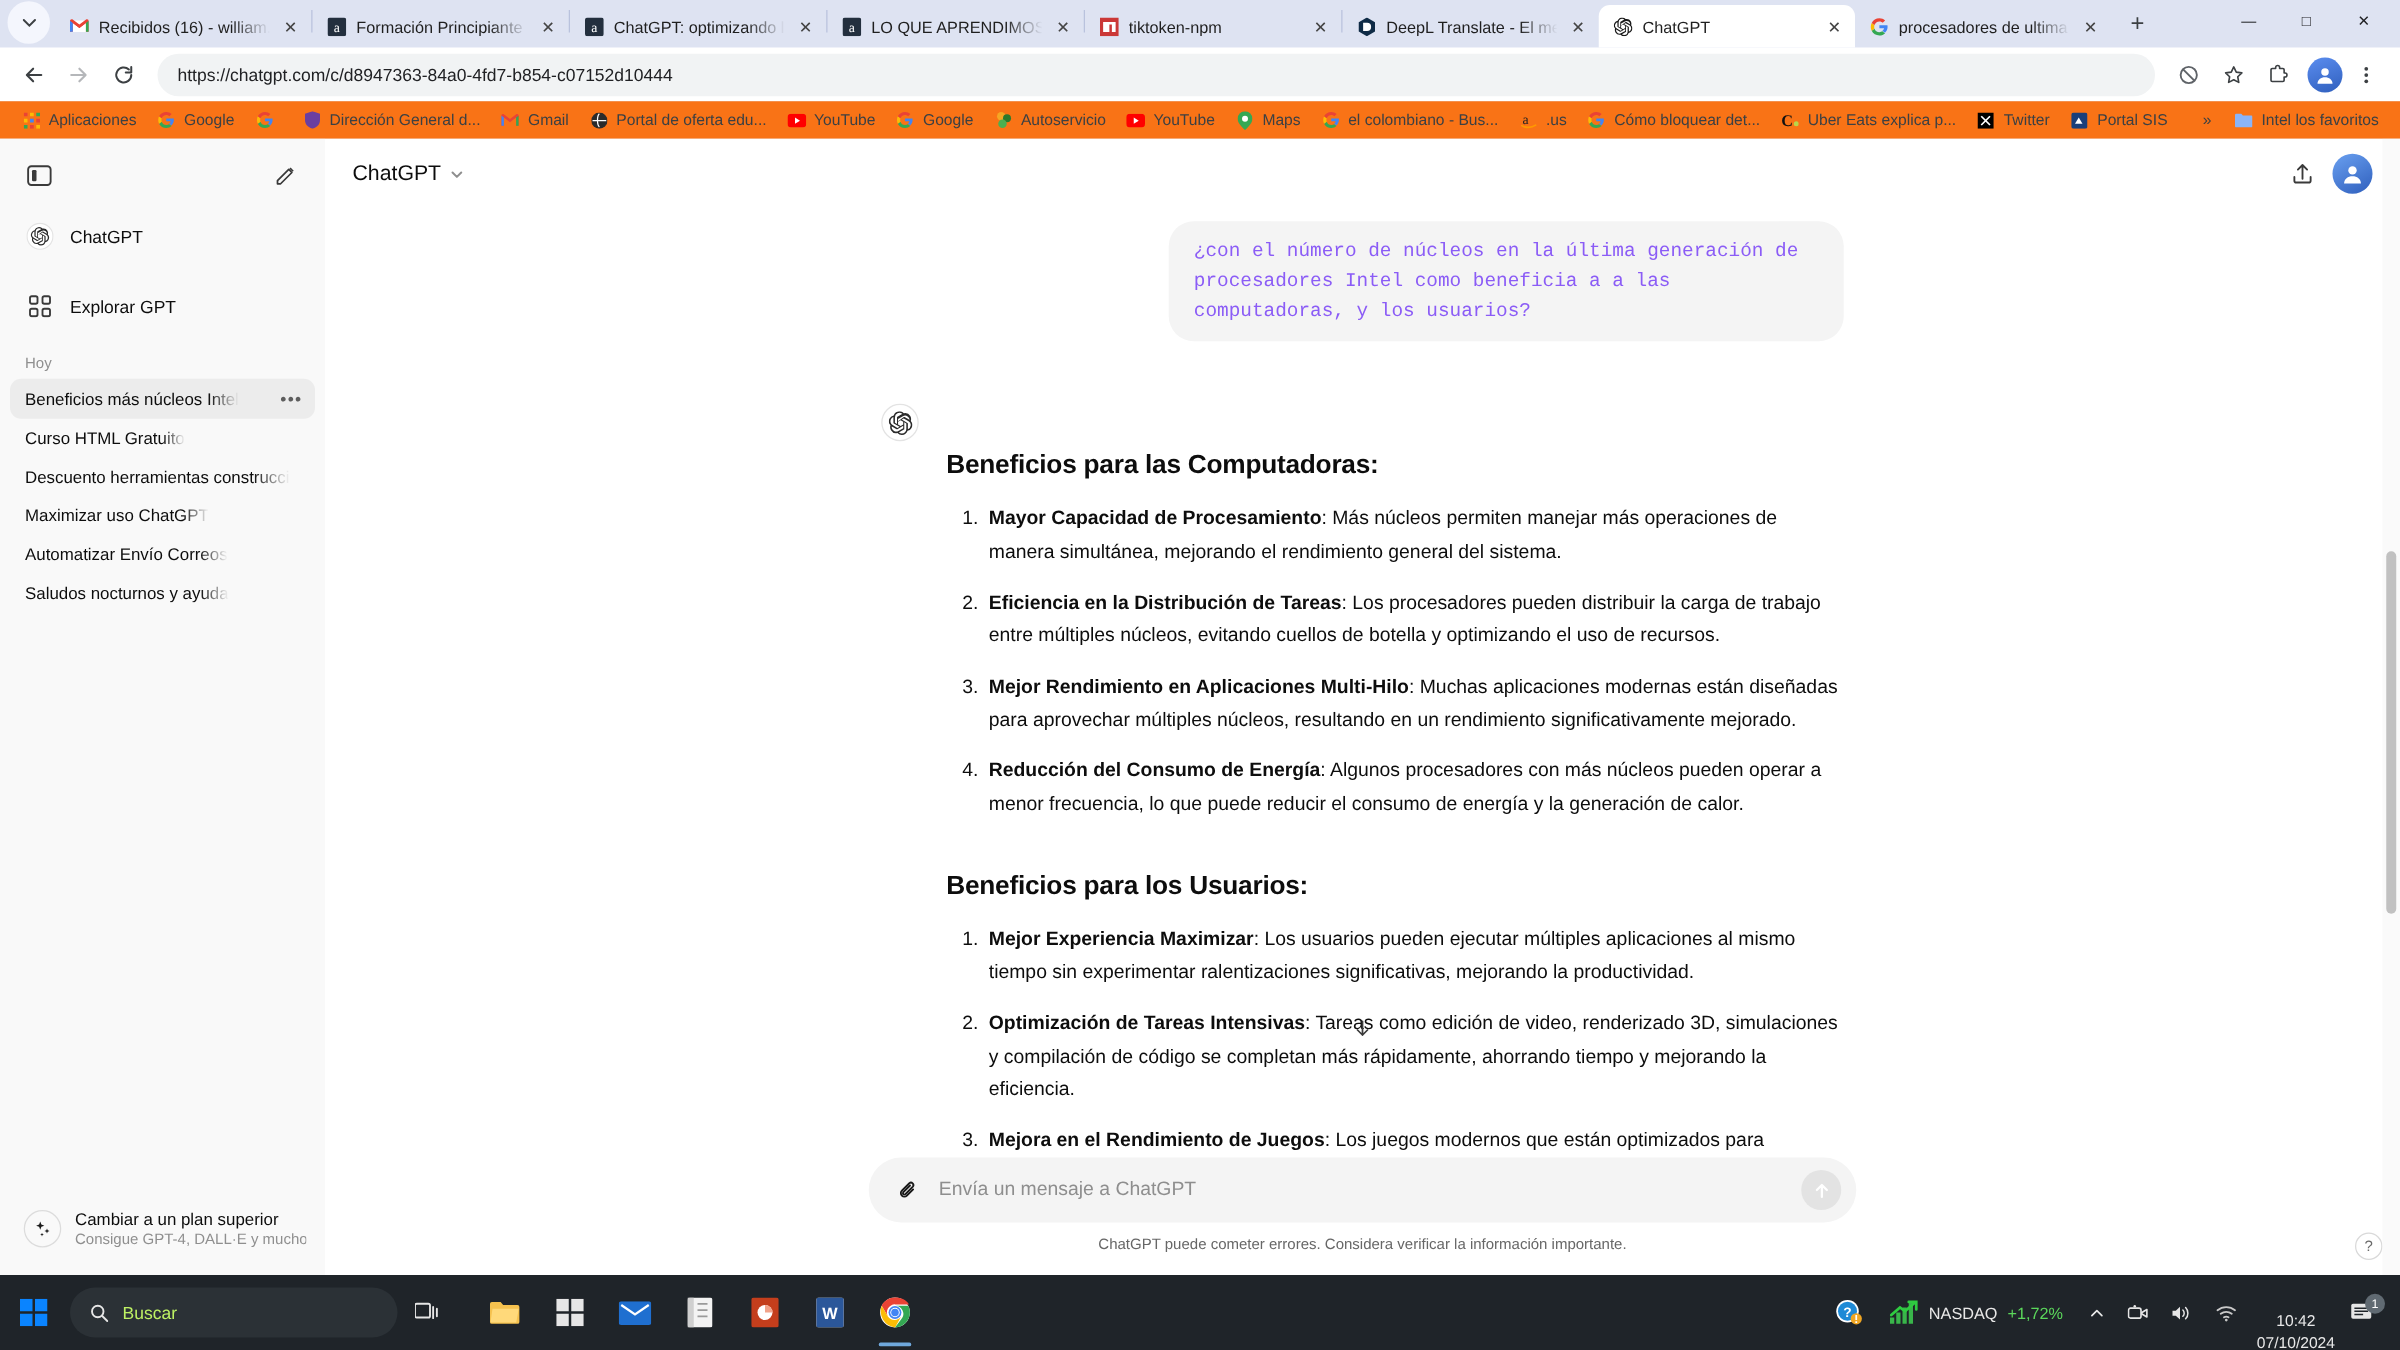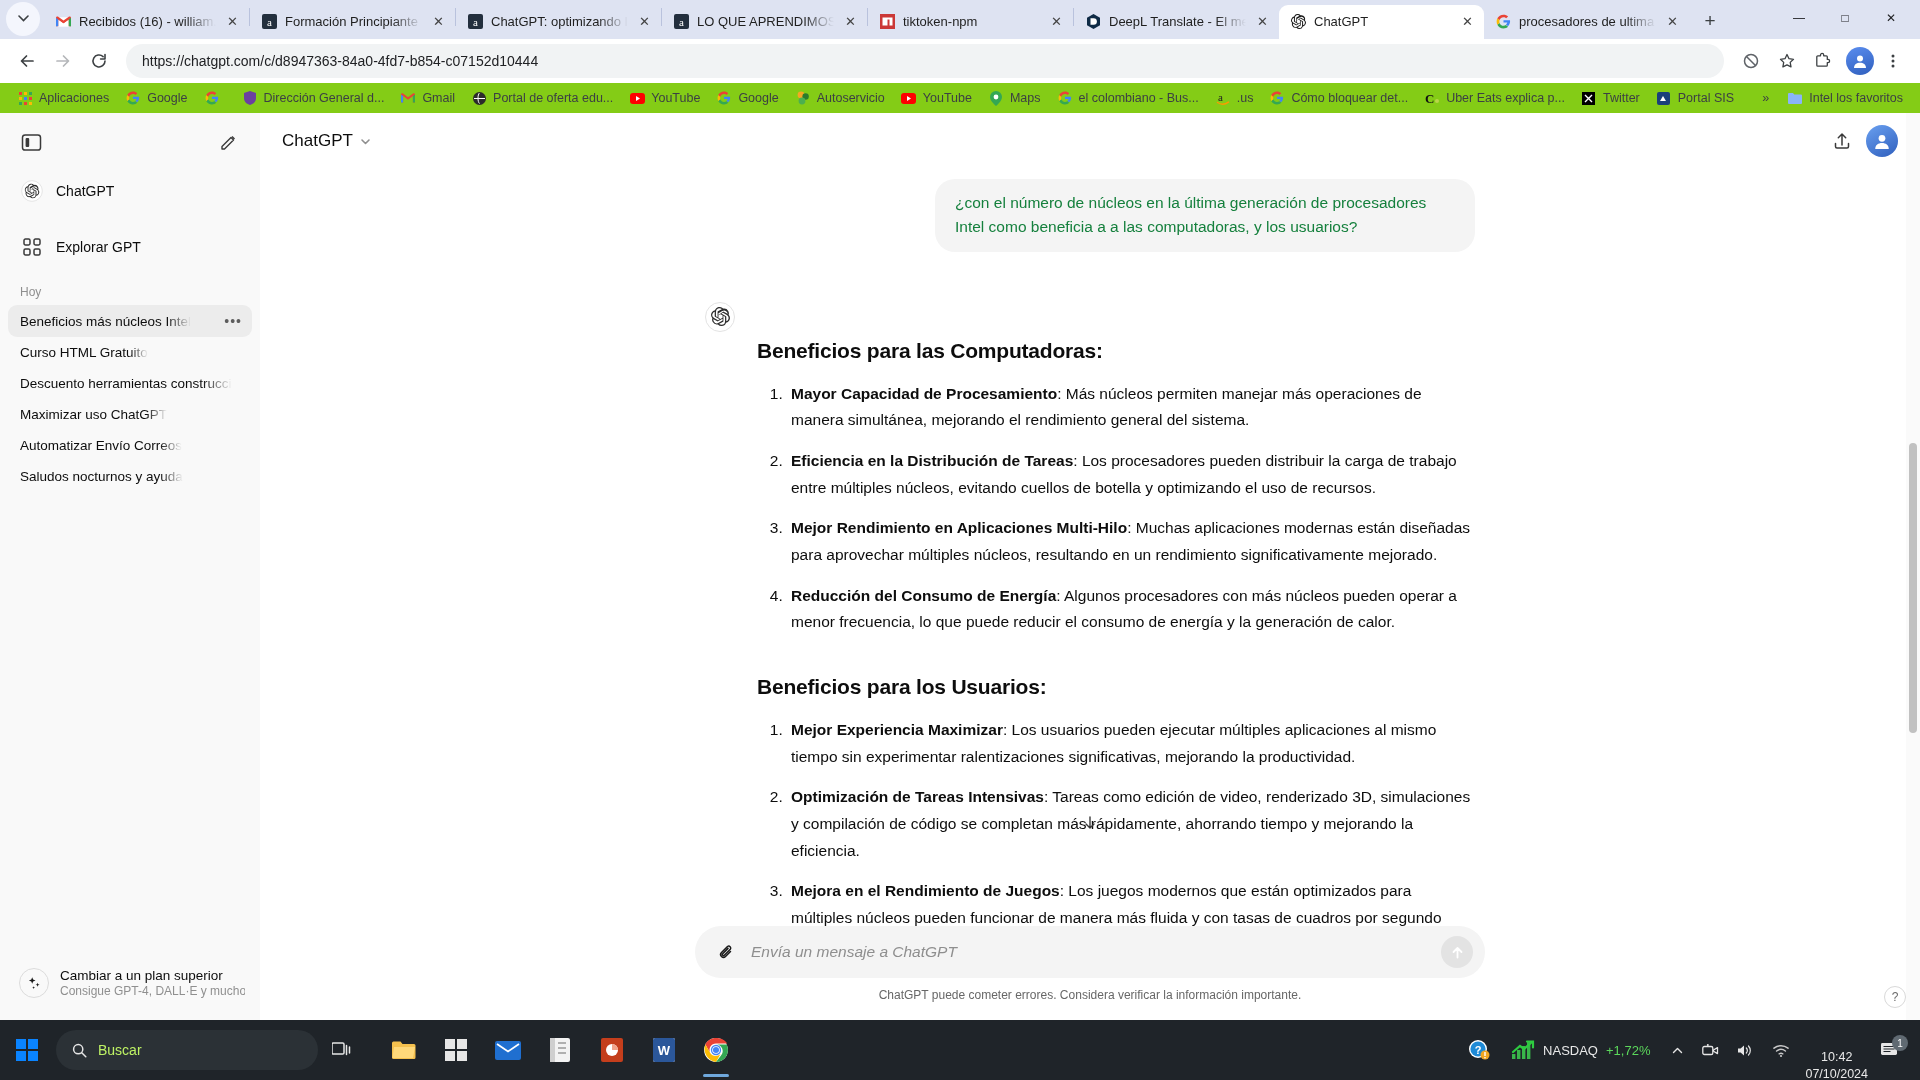--- a/index.html
+++ b/index.html
@@ -34,21 +34,21 @@
   .toolbar { height: 48px; background: #fff; display: flex; align-items: center; padding: 0 10px; gap: 2px; }
   .tb-icon { width: 34px; height: 34px; display:flex;align-items:center;justify-content:center; border-radius:50%; color:#444746; flex:0 0 auto;}
   .omnibox {
     flex: 1 1 auto; height: 34px; background: #f1f3f4; border-radius: 18px;
     display: flex; align-items: center; padding: 0 12px 0 16px; margin: 0 8px; gap: 10px;
     font-size: 14px; color: #202124;
   }
   .omnibox .url { flex: 1 1 auto; overflow:hidden; white-space:nowrap; }
   .profile-av { width: 28px; height: 28px; border-radius: 50%; background: linear-gradient(160deg,#5b8def,#2f5fbd); flex:0 0 auto; margin-left:4px; display:flex;align-items:center;justify-content:center;}
 
-  .bookmarks { height: 33px; background: #84cc16; display: flex; align-items: center; padding: 0 10px; gap: 2px; font-size: 12.5px; color: #3c4043; overflow: hidden; }
+  .bookmarks { height: 33px; background: #f97316; display: flex; align-items: center; padding: 0 10px; gap: 2px; font-size: 12.5px; color: #3c4043; overflow: hidden; }
   .bm { display: flex; align-items: center; gap: 6px; padding: 3px 7px; border-radius: 6px; white-space: nowrap; flex: 0 0 auto; }
   .bm .bi { width: 16px; height: 16px; flex: 0 0 16px; display:flex;align-items:center;justify-content:center; font-size:11px;}
   .bm-right { margin-left: auto; display:flex; align-items:center; gap:4px; flex:0 0 auto;}
 
   
   .page { flex: 1 1 auto; display: flex; background: #fff; position: relative; overflow: hidden; }
 
   .sidebar { width: 260px; flex: 0 0 260px; background: #f9f9f9; display: flex; flex-direction: column; padding: 8px 0 0 0; }
   .sb-top { display: flex; align-items: center; justify-content: space-between; padding: 4px 14px 12px 14px; }
   .sb-ic { width: 34px; height: 34px; border-radius: 8px; display:flex;align-items:center;justify-content:center; color:#3a3a3a;}
@@ -69,31 +69,31 @@
 
   .main { flex: 1 1 auto; display: flex; flex-direction: column; position: relative; min-width: 0; }
   .main-header { height: 56px; display: flex; align-items: center; padding: 0 22px; gap: 8px; flex: 0 0 56px; }
   .mh-title { font-size: 17px; color: #0d0d0d; display:flex; align-items:center; gap:6px; }
   .mh-right { margin-left: auto; display: flex; align-items: center; gap: 14px; }
   .mh-av { width: 32px; height: 32px; border-radius: 50%; background: linear-gradient(150deg,#6aa0f0,#2f5fbd); display:flex;align-items:center;justify-content:center;}
 
   .thread { flex: 1 1 auto; overflow: hidden; position: relative; }
   .thread-inner { max-width: 790px; margin: 0 auto; padding: 0 10px 30px 10px; }
   .user-row { display: flex; justify-content: flex-end; margin-top: 10px; }
-  .user-bubble { background: #f4f4f4; border-radius: 20px; padding: 12px 20px; max-width: 540px; font-size: 15.5px; line-height: 1.55; color: #15803d; }
+  .user-bubble { background: #f4f4f4; border-radius: 20px; padding: 12px 20px; max-width: 540px; font-size: 15.5px; line-height: 1.55; color: #8b5cf6; font-family: Liberation Mono, monospace; }
   .assistant-row { display: flex; gap: 22px; margin-top: 48px; }
   .gpt-av { width: 30px; height: 30px; border-radius: 50%; border: 1px solid #e3e3e3; flex: 0 0 30px; display:flex;align-items:center;justify-content:center; margin-top:2px;}
   .assistant-body { flex: 1 1 auto; font-size: 15.5px; line-height: 1.72; color: #0d0d0d; min-width: 0;}
   .assistant-body h2 { font-size: 21px; font-weight: 600; margin: 33px 0 12px 0; letter-spacing: -0.2px;}
   .assistant-body ol { margin: 0 0 0 6px; padding-left: 24px; }
   .assistant-body li { margin-bottom: 14px; padding-left: 4px; }
   .assistant-body b { font-weight: 700; }
 
   .composer-wrap { flex: 0 0 auto; padding: 0 10px 6px 10px; }
-  .composer { max-width: 790px; margin: 0 auto; height: 52px; background: #f4f4f4; border-radius: 26px; display: flex; align-items: center; padding: 0 12px 0 18px; gap: 12px; font-style: italic; }
+  .composer { max-width: 790px; margin: 0 auto; height: 52px; background: #f4f4f4; border-radius: 26px; display: flex; align-items: center; padding: 0 12px 0 18px; gap: 12px; }
   .clip { width: 26px; height: 26px; display:flex;align-items:center;justify-content:center; flex:0 0 26px;}
   .composer .ph { flex: 1 1 auto; font-size: 15.5px; color: #8e8e8e; }
   .send-btn { width: 32px; height: 32px; border-radius: 50%; background: #e3e3e3; display:flex;align-items:center;justify-content:center; color: #fff; flex:0 0 32px;}
   .disclaimer { text-align: center; font-size: 12px; color: #676767; padding: 10px 0 12px 0; }
   .scroll-down { position: absolute; left: 50%; transform: translateX(-50%); bottom: 92px; width: 22px; height: 22px; display:flex;align-items:center;justify-content:center; }
   .help-fab { position: absolute; right: 14px; bottom: 12px; width: 22px; height: 22px; border-radius: 50%; border: 1px solid #d9d9d9; display:flex;align-items:center;justify-content:center; font-size: 12px; color: #6b6b6b; background:#fff;}
 
   
   .page-scrollbar { position: absolute; right: 0; top: 0; width: 14px; height: 100%; background: #fafafa; }
   .page-scrollbar .thumb { position: absolute; left: 3px; width: 8px; border-radius: 4px; background: #c1c1c1; }

